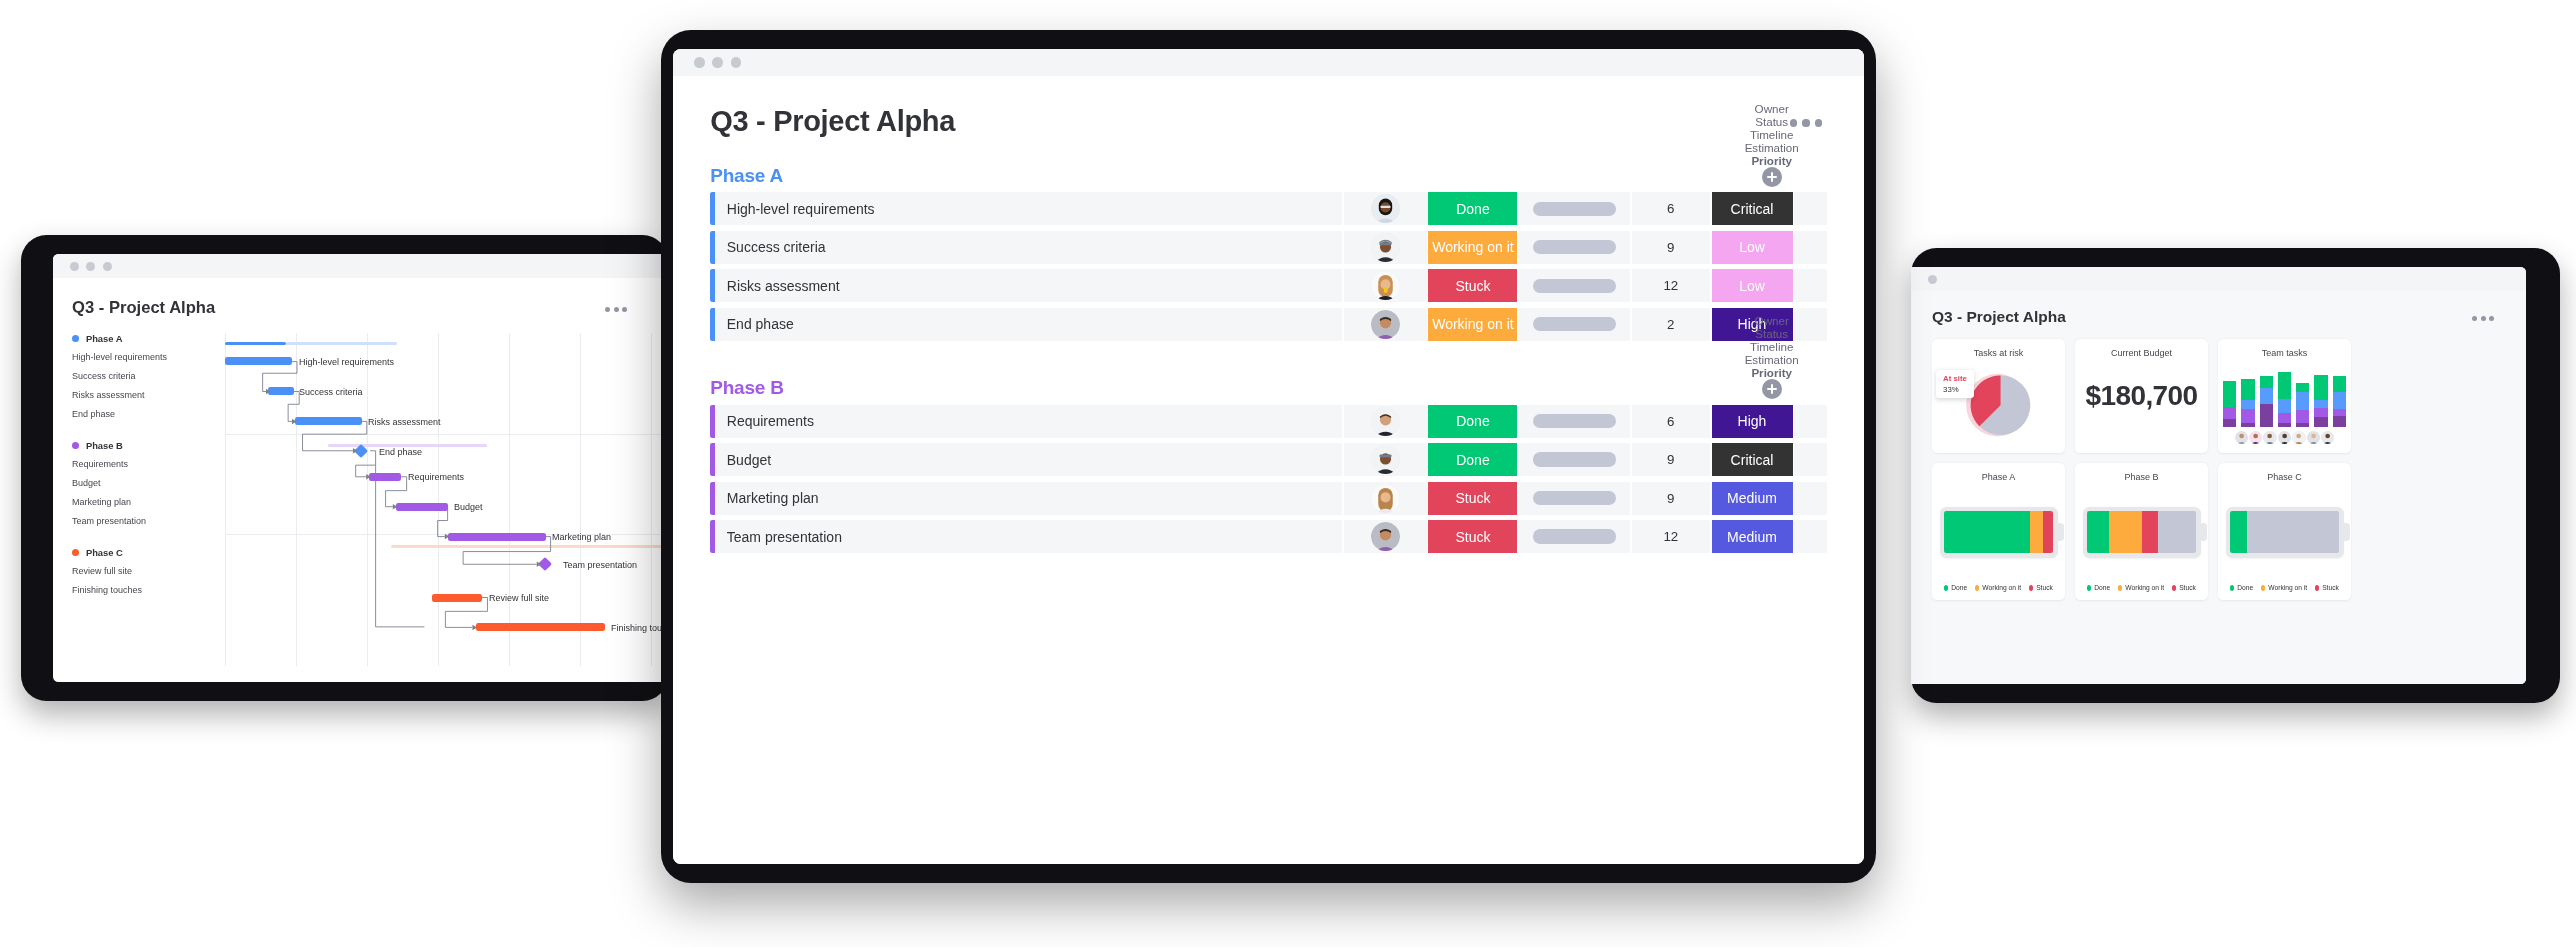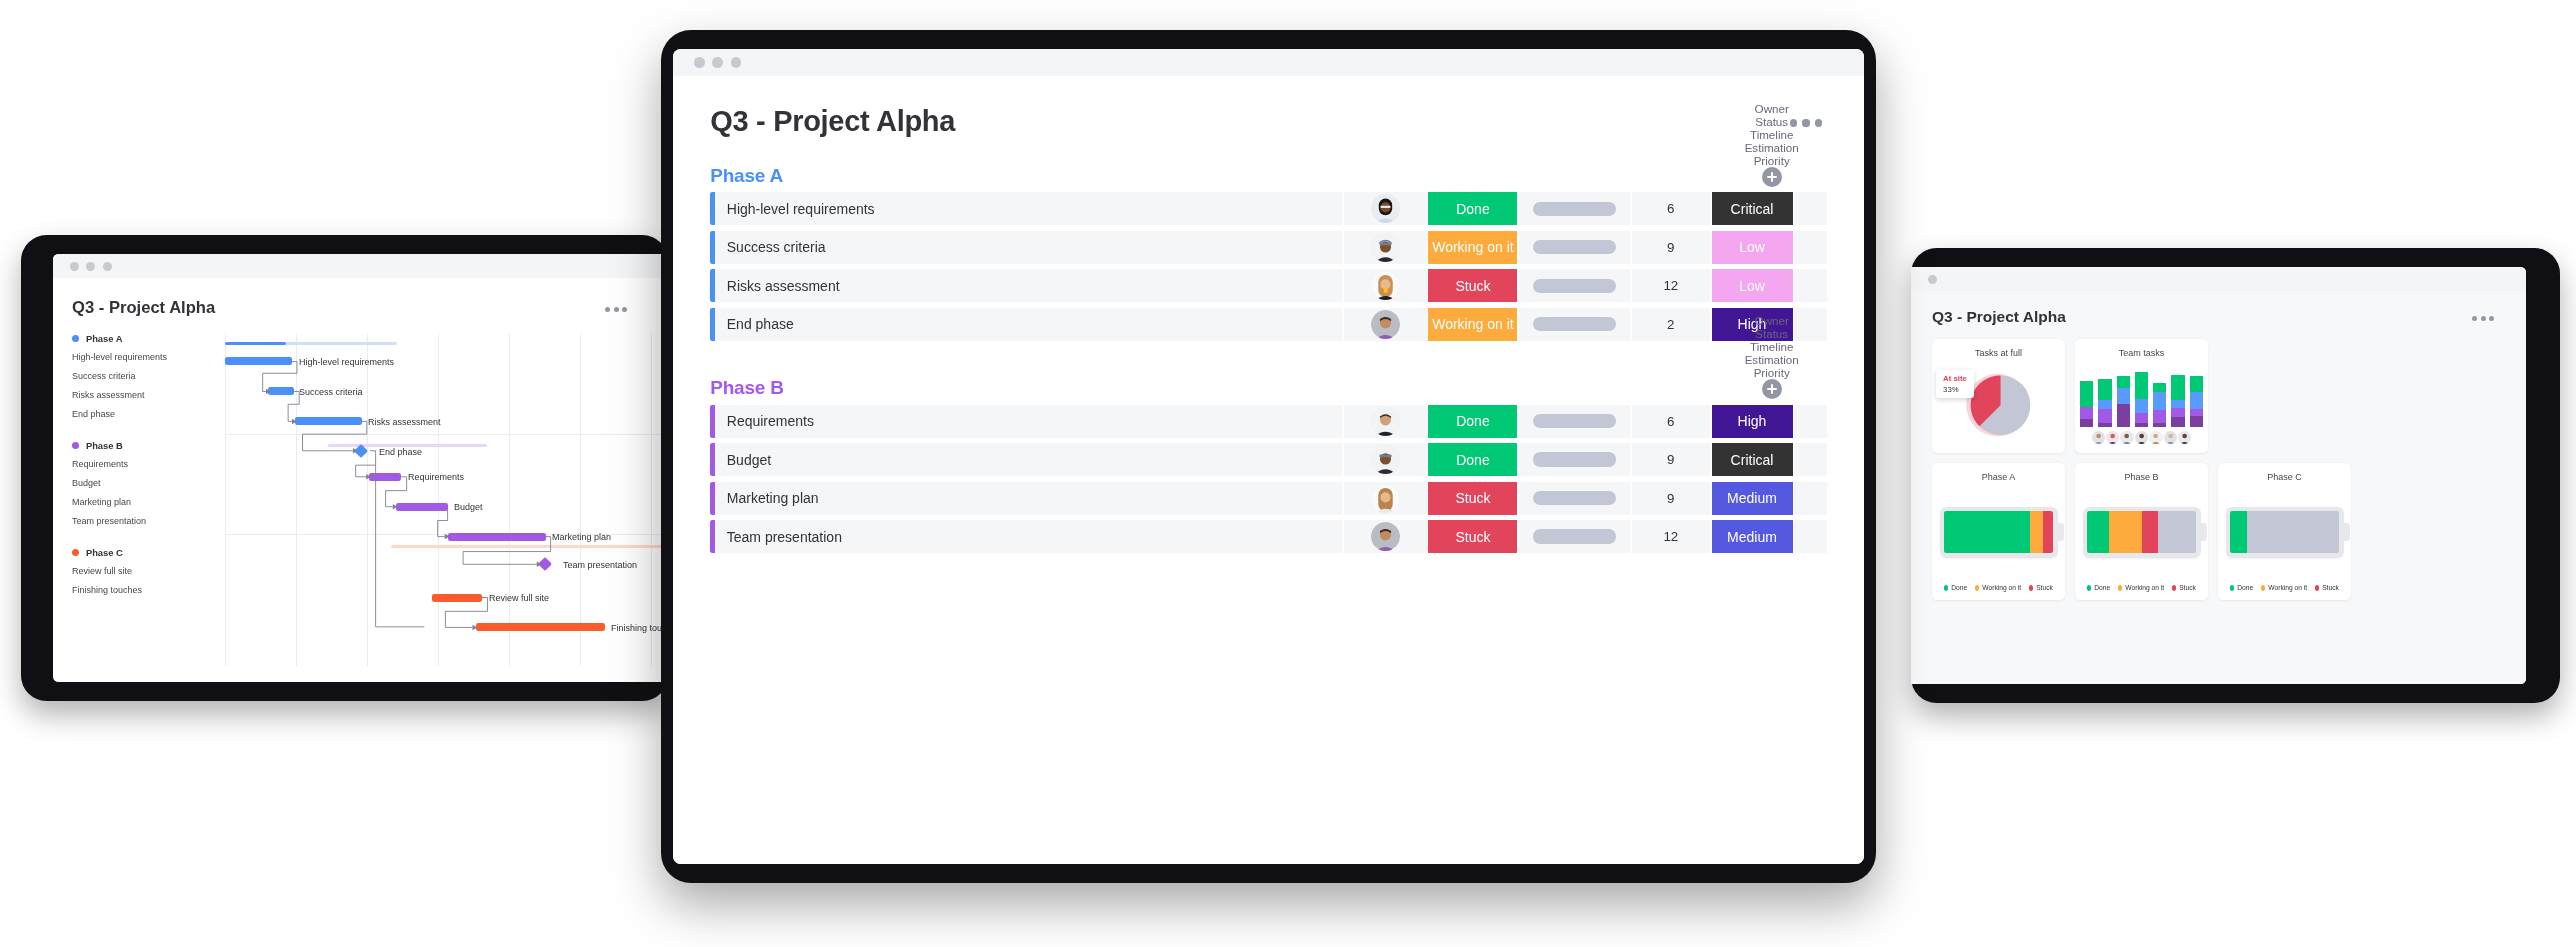--- a/index.html
+++ b/index.html
@@ -57,21 +57,21 @@
   .group-head{display:flex;align-items:flex-end;height:24.4px;}
   .group-name{font-size:19px;font-weight:700;letter-spacing:-0.2px;width:auto;}
   .group-name.a{color:#4a90f7;}
   .group-name.b{color:#a259e6;}
   .cols{display:flex;align-items:center;margin-left:auto;flex-direction:column;}
   .col-h{font-size:11.6px;color:#676879;text-align:center;}
   .c-owner{width:83px;}
   .c-status{width:89px;}
   .c-time{width:111px;}
   .c-est{width:78px;}
-  .c-prio{width:81px;}
+  .c-prio{width:81px;font-weight:bold;}
   .c-plus{width:33px;display:flex;justify-content:center;}
   .plus-btn{width:20px;height:20px;border-radius:50%;background:#9296a5;position:relative;}
   .plus-btn:before,.plus-btn:after{content:"";position:absolute;background:#fff;border-radius:1.1px;}
   .plus-btn:before{left:5px;right:5px;top:9.1px;height:2.2px;}
   .plus-btn:after{top:5px;bottom:5px;left:9.1px;width:2.2px;}
 
   .row{display:flex;align-items:stretch;height:33px;margin-top:5.5px;}
   .row .bar{width:4.4px;border-radius:2.2px 0 0 2.2px;flex:0 0 4.4px;}
   .row.a .bar{background:#4a90f7;}
   .row.b .bar{background:#a259e6;}
@@ -271,32 +271,36 @@
       <h1>Q3 - Project Alpha</h1>
       <div class="d-kebab">
         <i></i>
           <i></i>
           <i></i>
       </div>
 
       <div class="d-row">
 
         <div class="card" style="width:133px;height:114px;position:relative;overflow:hidden">
-          <div class="card-t">Tasks at full</div>
+          <div class="card-t">Tasks at risk</div>
           <svg width="82" height="82" viewBox="0 0 100 100" style="margin-top:2.2px">
             <circle cx="48" cy="50" r="40" fill="#f6b9c4" opacity=".6"></circle>
             <circle cx="52" cy="50" r="38" fill="#c3c6d4"></circle>
             <path d="M52,50 L52,12 A38,38 0 0,0 25,77 Z" fill="#e2445c"></path>
           </svg>
           <div class="tt" style="left:4.4px;top:31px">
             <div class="k">At site</div>
             <div class="v">33%</div>
           </div>
         </div>
 
+        <div class="card" style="width:133px;height:114px">
+          <div class="card-t">Current Budget</div>
+          <div class="kpi">$180,700</div>
+        </div>
 
         <div class="card" style="width:133px;height:114px">
           <div class="card-t">Team tasks</div>
           <div class="bars">
             <div class="bcol">
               <div class="bseg" style="height:25.5px;background:#00c875"></div>
               <div class="bseg" style="height:12.2px;background:#a259e6"></div>
               <div class="bseg" style="height:7.8px;background:#7b3fa0"></div>
             </div>
             <div class="bcol">

